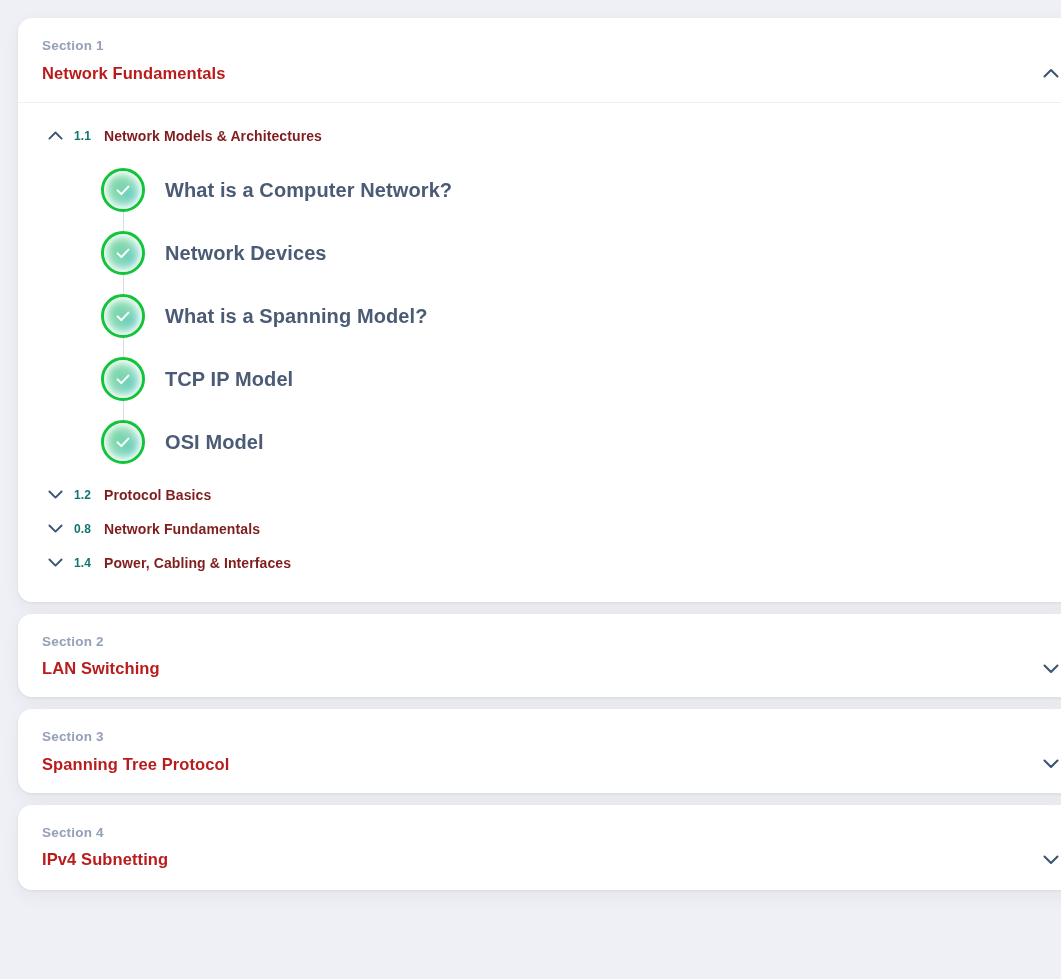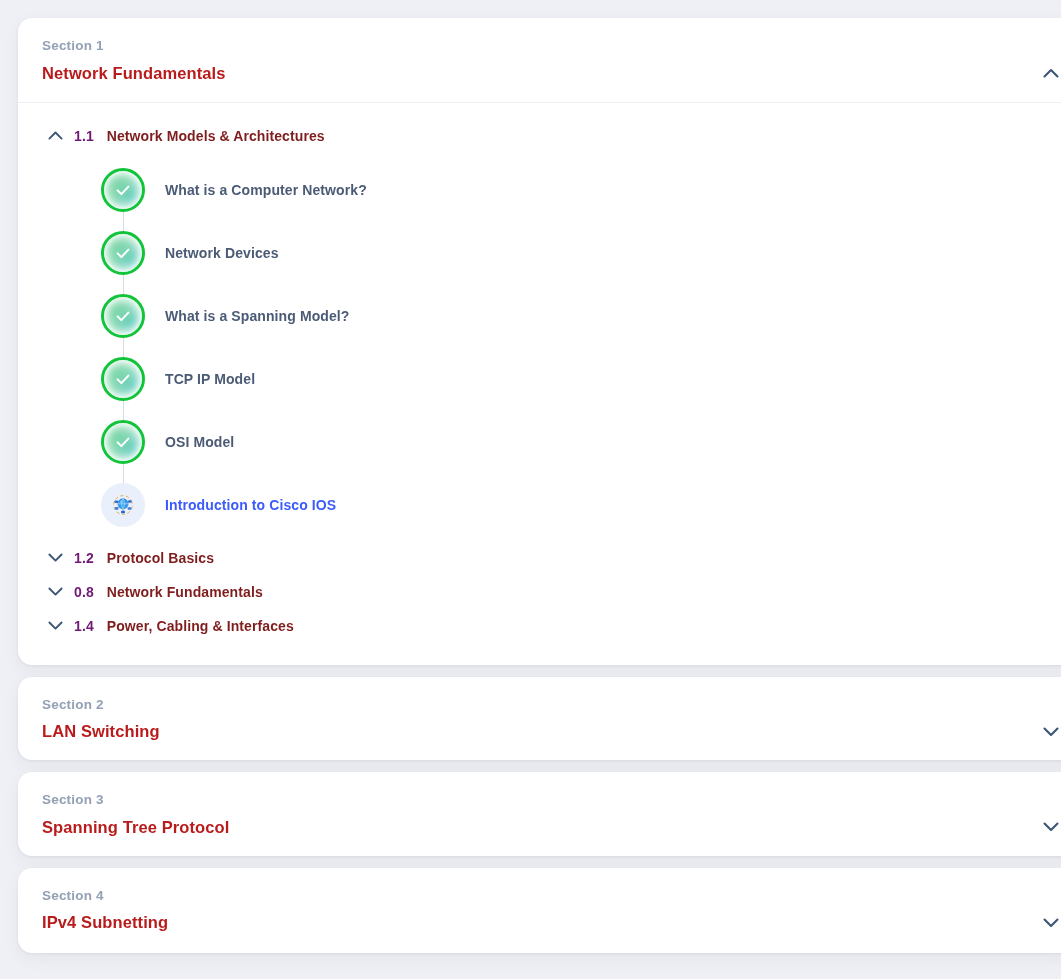--- a/index.html
+++ b/index.html
@@ -91,23 +91,23 @@
     height: 20px;
     display: flex;
     align-items: center;
     justify-content: center;
     flex: 0 0 auto;
     margin-right: 6px;
   }
   .sub-chevron svg { display: block; }
 
   .sub-number {
-    font-size: 14px;
-    font-weight: 700;
-    color: #701a75;
+    font-size: 12px;
+    font-weight: 700;
+    color: #0f766e;
     margin-right: 13px;
     flex: 0 0 auto;
     letter-spacing: 0.1px;
   }
 
   .sub-title {
     font-size: 14px;
     font-weight: 700;
     color: #7f1d1d;
     letter-spacing: 0.1px;
@@ -186,21 +186,21 @@
     background: #eaf0fb;
   }
   .marker-current .net-icon {
     width: 26px;
     height: 26px;
     display: block;
   }
 
   .lesson-label {
     margin-left: 20px;
-    font-size: 14px;
+    font-size: 20px;
     font-weight: 600;
     letter-spacing: 0.1px;
     color: #4b5b75;
   }
   .lesson-label.is-current {
     color: #3b5bfd;
     font-weight: 700;
   }
 
   
@@ -279,38 +279,20 @@
         <div class="lesson">
           <span class="lesson-marker marker-done">
             <span class="blob"></span>
             <svg class="check" viewBox="0 0 24 24" fill="none" aria-hidden="true">
               <path d="M5.5 12.5L10 17L18.5 8" stroke="#ffffff" stroke-width="2.4" stroke-linecap="round" stroke-linejoin="round"></path>
             </svg>
           </span>
           <span class="lesson-label">OSI Model</span>
         </div>
 
-        <div class="lesson">
-          <span class="lesson-marker marker-current">
-            <svg class="net-icon" viewBox="0 0 32 32" fill="none" aria-hidden="true">
-              <ellipse cx="16" cy="16" rx="11.5" ry="11.5" stroke="#d9a441" stroke-width="1.1" fill="none" opacity="0.85" transform="rotate(-28 16 16)" style="stroke-dasharray:4 3;"></ellipse>
-              <circle cx="16" cy="14.5" r="6.2" fill="#2e9bf0"></circle>
-              <circle cx="16" cy="14.5" r="6.2" fill="none" stroke="#1473c9" stroke-width="0.8"></circle>
-              <path d="M9.8 14.5h12.4M16 8.3c2.3 2.1 2.3 10.2 0 12.4M16 8.3c-2.3 2.1-2.3 10.2 0 12.4" stroke="#bfe3fb" stroke-width="0.85" fill="none"></path>
-              <circle cx="14.2" cy="12.2" r="1.9" fill="#7fd0f7" opacity="0.8"></circle>
-              <rect x="5.6" y="10.4" width="4.4" height="3.1" rx="0.9" fill="#2f6fd0"></rect>
-              <rect x="22.2" y="10.0" width="4.4" height="3.1" rx="0.9" fill="#2f6fd0"></rect>
-              <rect x="5.9" y="18.6" width="4.4" height="3.1" rx="0.9" fill="#3a7fe0"></rect>
-              <rect x="21.9" y="18.8" width="4.4" height="3.1" rx="0.9" fill="#3a7fe0"></rect>
-              <rect x="13.6" y="23.0" width="4.8" height="3.2" rx="0.9" fill="#2a63bd"></rect>
-              <path d="M10.0 12.0l2.6 1.6M22.0 11.8l-2.4 1.6M10.3 19.6l2.4-1.4M21.9 19.9l-2.3-1.5M16 21.0v2.0" stroke="#5f9ae8" stroke-width="0.9" stroke-linecap="round"></path>
-            </svg>
-          </span>
-          <span class="lesson-label is-current">Introduction to Cisco IOS</span>
-        </div>
 
       </div>
 
       <div class="subsection">
         <span class="sub-chevron">
           <svg width="15" height="9" viewBox="0 0 15 9" fill="none" aria-hidden="true">
             <path d="M1.4 1.5L7.5 7.6L13.6 1.5" stroke="#3d5575" stroke-width="1.9" stroke-linecap="round" stroke-linejoin="round"></path>
           </svg>
         </span>
         <span class="sub-number">1.2</span>

